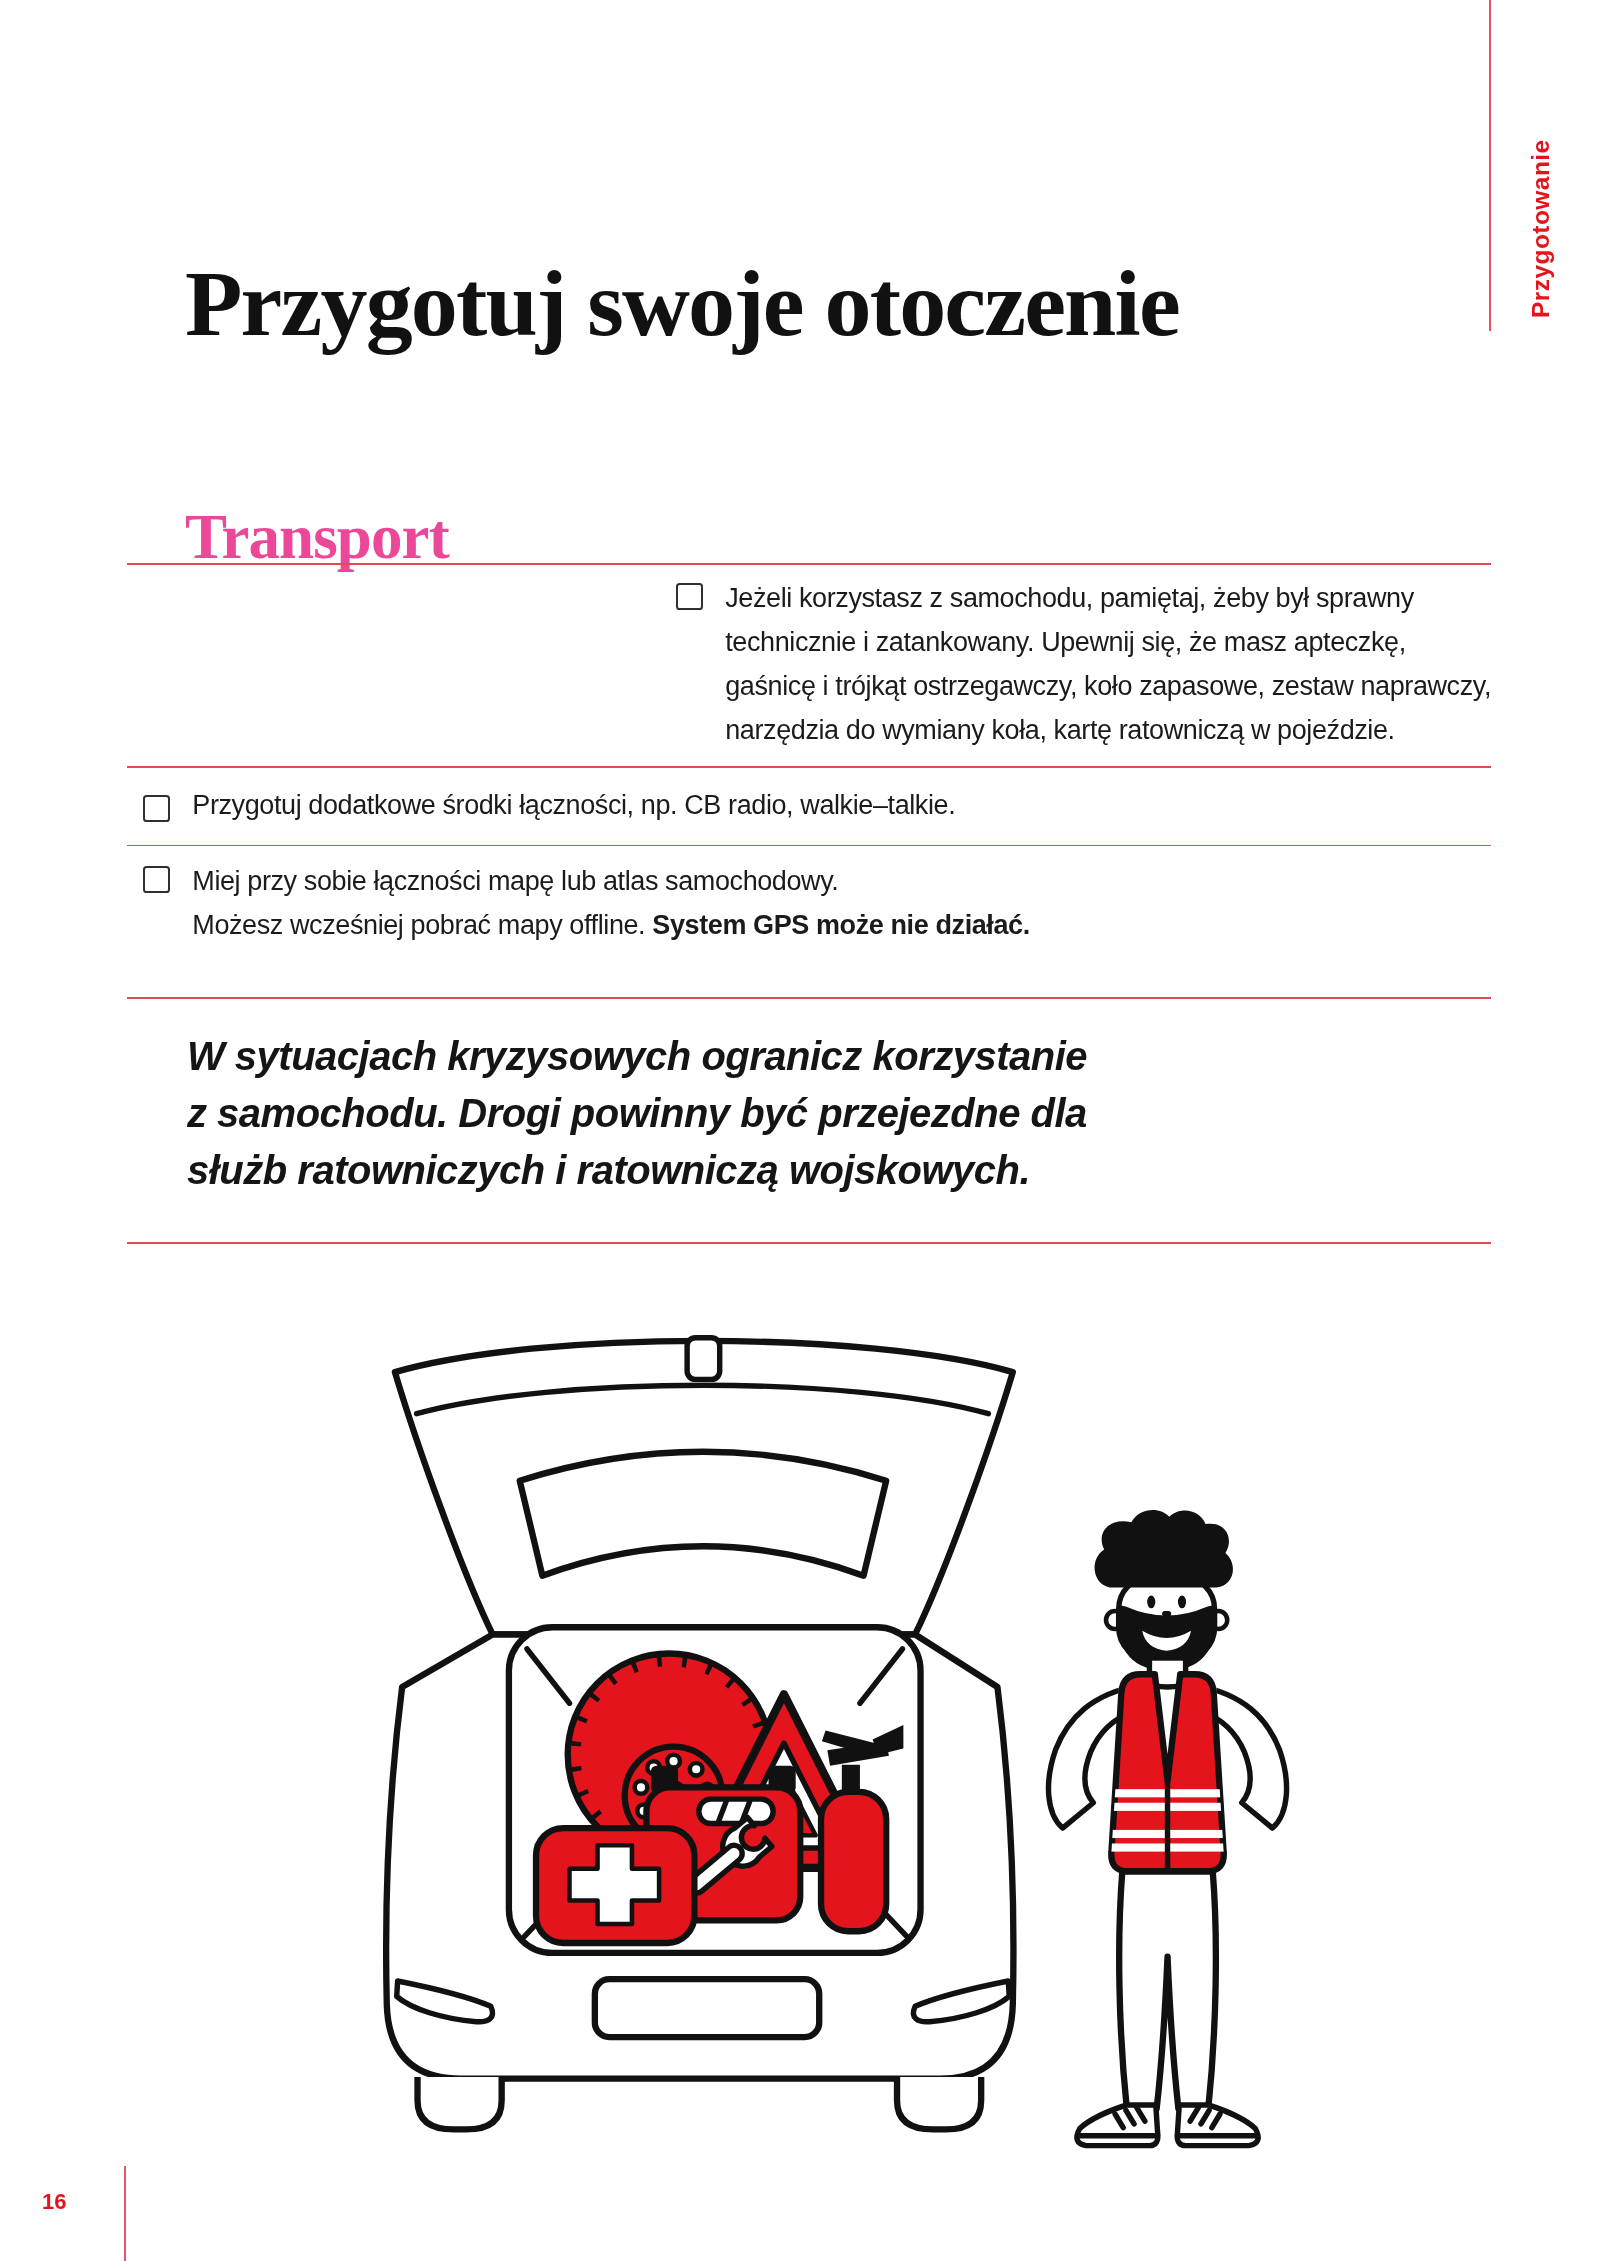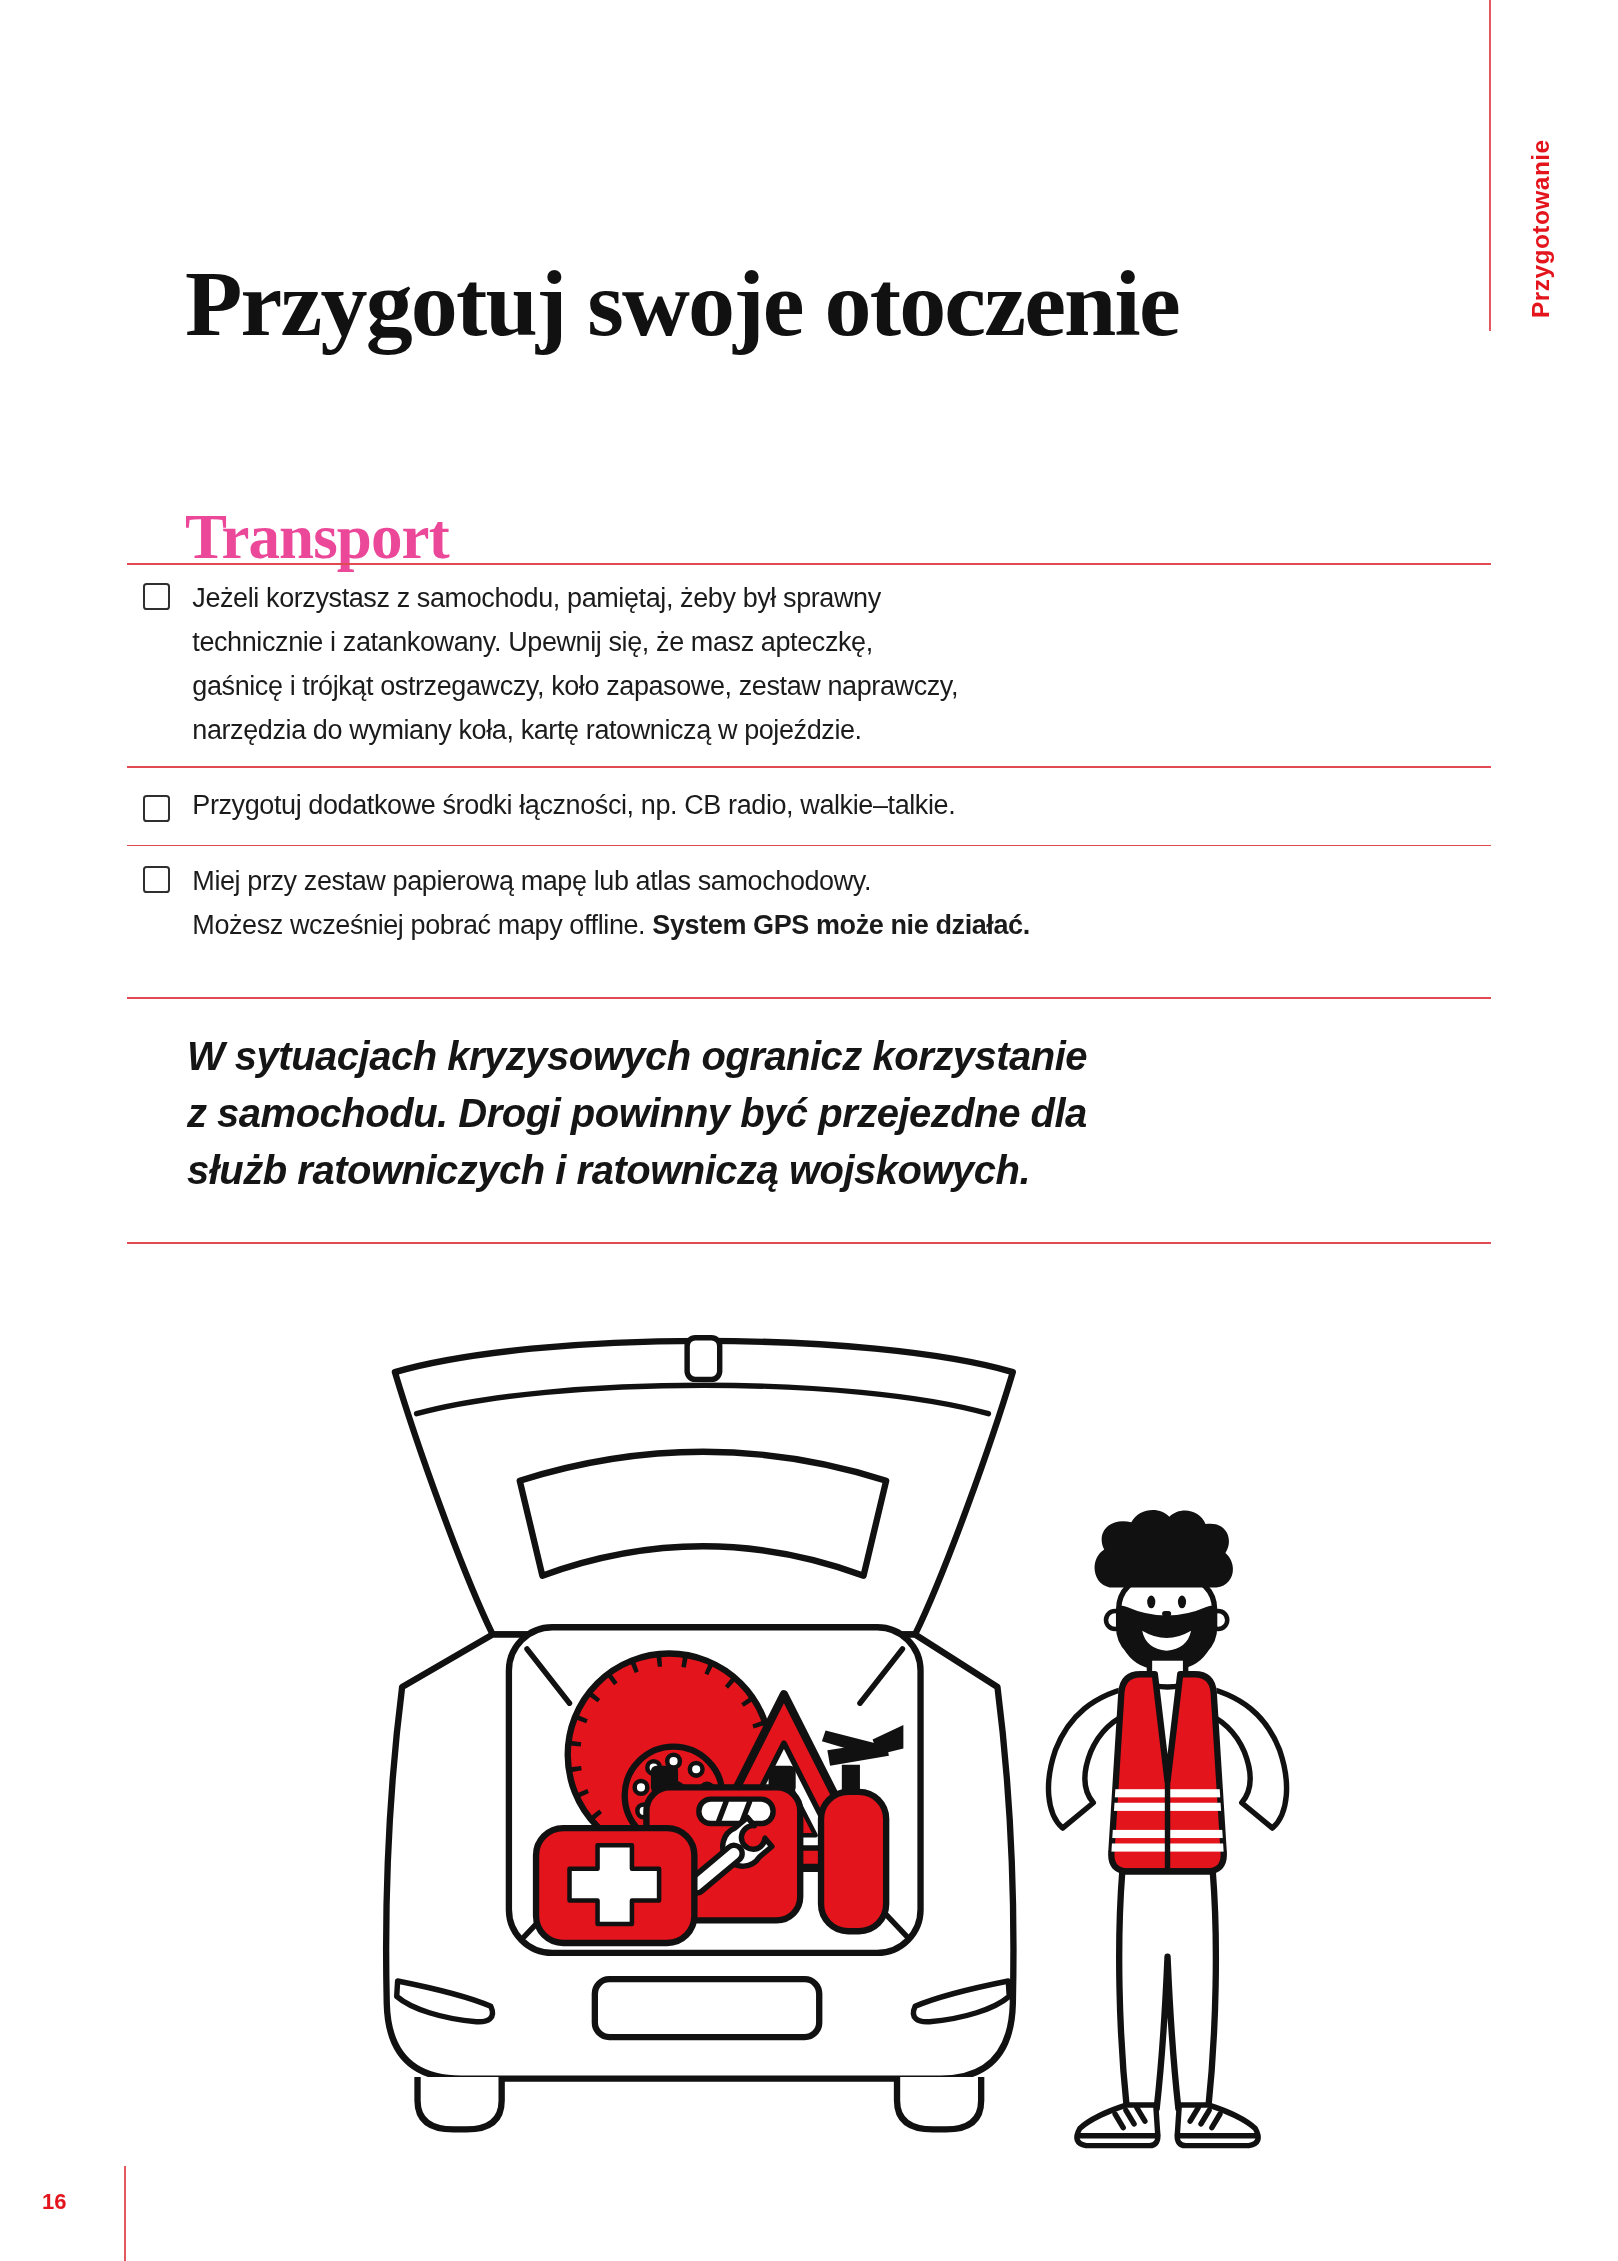--- a/index.html
+++ b/index.html
@@ -16,21 +16,21 @@
   
   .title{position:absolute;left:185px;top:188px;font-family:"Liberation Serif", serif;
          font-weight:bold;font-size:94px;line-height:1.12;letter-spacing:-1.8px;color:#111;}
   .section-heading{position:absolute;left:185px;top:449px;font-family:"Liberation Serif", serif;
          font-weight:bold;font-size:63px;letter-spacing:-0.9px;color:#ec4899;}
 
   
   .content{position:absolute;left:127px;top:563px;width:1364px;}
   .rule{height:1.8px;background:#e04a50;}
   .check-row{display:flex;}
-  .row-1{padding:11px 0 14.5px 0;}
+  .row-1{padding:11px 0 14.5px 0;justify-content:flex-end;}
   .row-2{padding:14.5px 0 18px 0;align-items:center;}
   .row-3{padding:12.7px 0 50px 0;}
   .checkbox{flex:0 0 auto;width:27px;height:27px;border:2.7px solid #2f2f2f;border-radius:3.6px;
             margin:7.2px 22px 0 16.3px;box-sizing:border-box;background:#fff;}
   .check-text{font-size:27px;line-height:44px;letter-spacing:-0.4px;white-space:nowrap;}
   .check-text b{font-weight:bold;}
   .callout{padding:29px 0 43px 60px;}
   .callout div{font-size:40px;line-height:57px;font-weight:bold;letter-spacing:-0.5px;
                white-space:nowrap;color:#151515;font-style:italic;}
 
@@ -70,21 +70,21 @@
       <div class="checkbox"></div>
       <div class="check-text">
         <div>Przygotuj dodatkowe środki łączności, np. CB radio, walkie–talkie.</div>
       </div>
     </div>
     <div class="rule"></div>
 
     <div class="check-row row-3">
       <div class="checkbox"></div>
       <div class="check-text">
-        <div>Miej przy zestaw papierową mapę lub atlas samochodowy.</div>
+        <div>Miej przy sobie łączności mapę lub atlas samochodowy.</div>
         <div><span>Możesz wcześniej pobrać mapy offline. </span><b>System GPS może nie działać.</b></div>
       </div>
     </div>
     <div class="rule"></div>
 
     <div class="callout">
       <div>W sytuacjach kryzysowych ogranicz korzystanie</div>
       <div>z samochodu. Drogi powinny być przejezdne dla</div>
       <div>służb ratowniczych i ratowniczą wojskowych.</div>
     </div>

